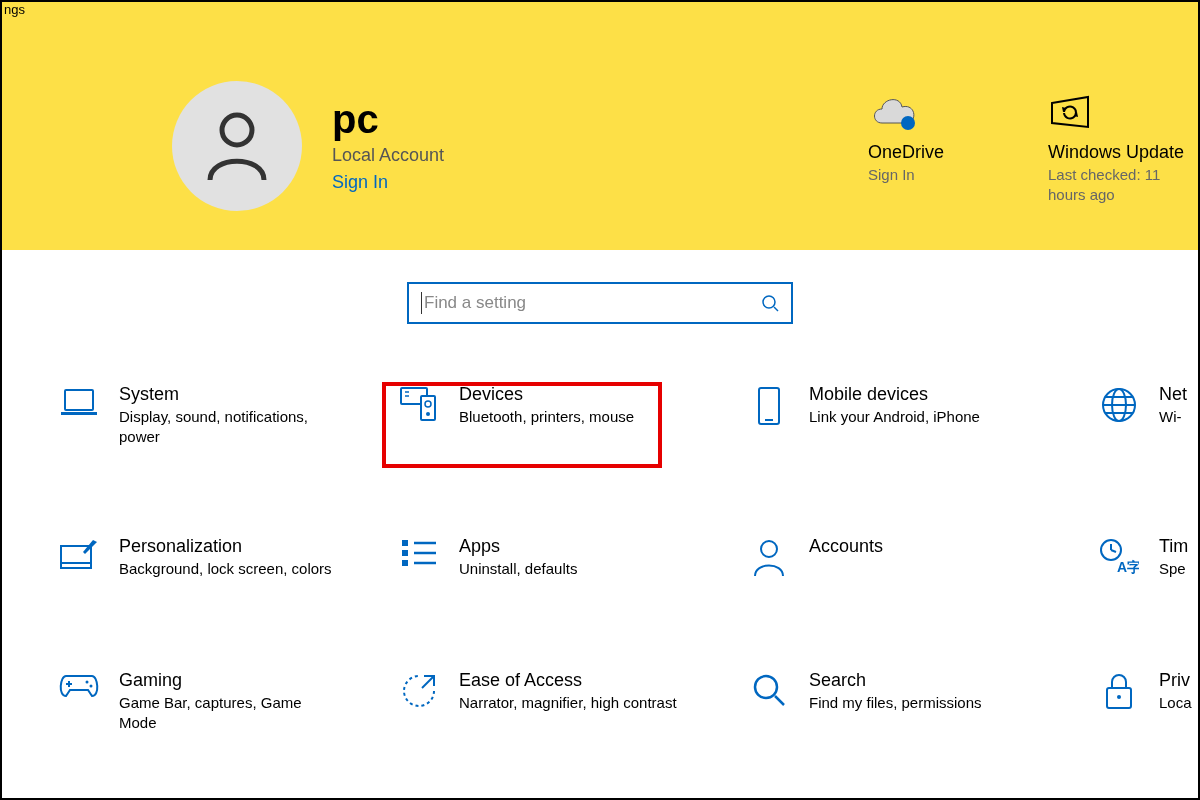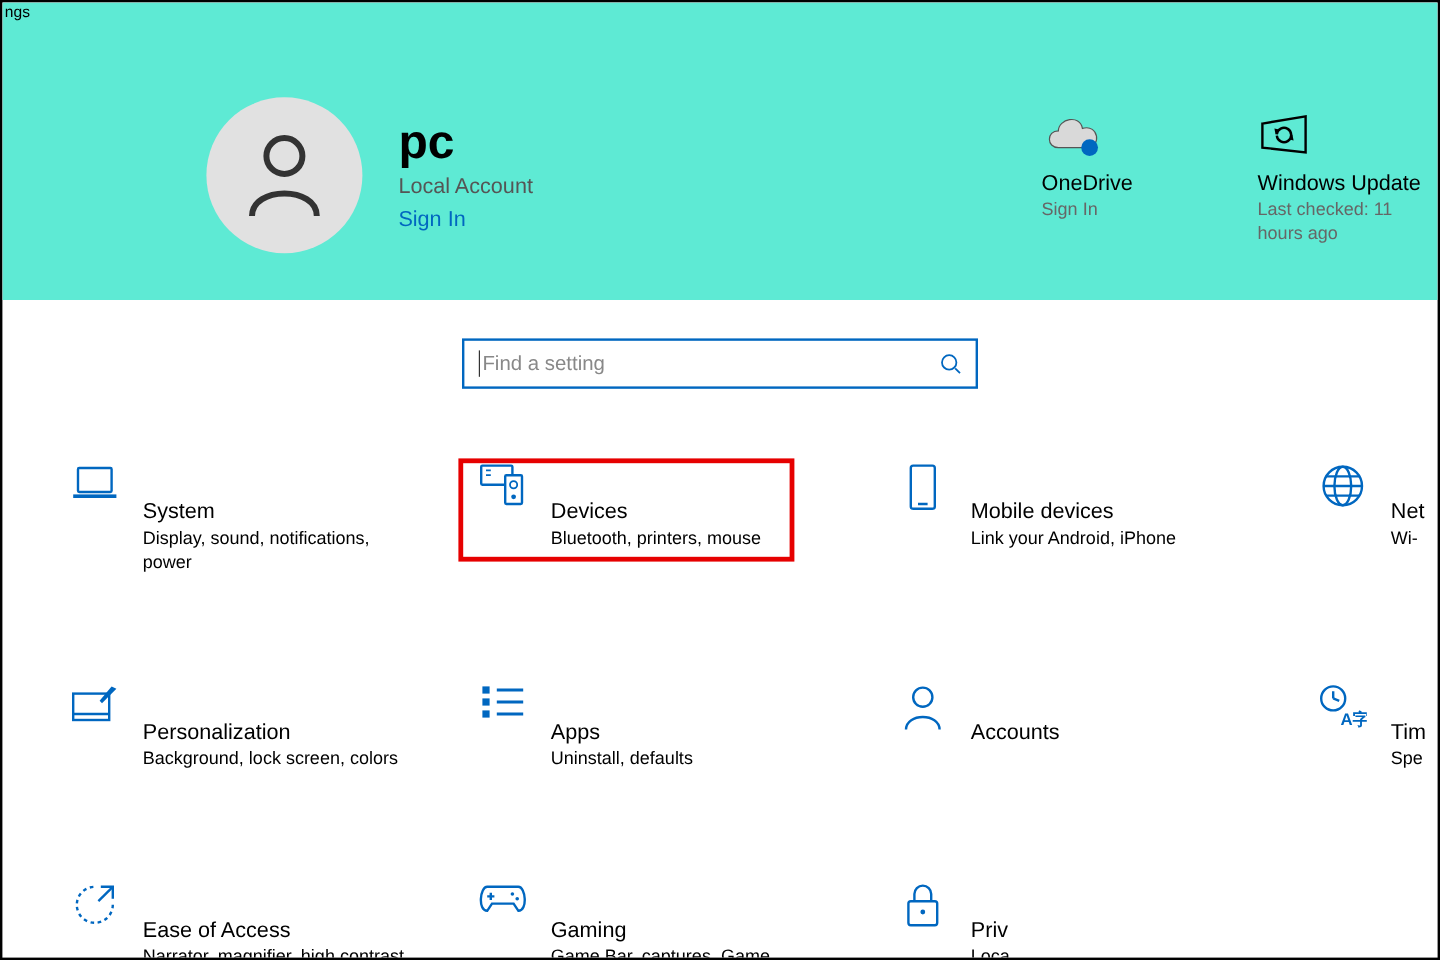--- a/index.html
+++ b/index.html
@@ -1,36 +1,36 @@
 <!DOCTYPE html>
 <html><head>
 <meta charset="utf-8">
 <style>
 * { box-sizing: border-box; margin: 0; padding: 0; }
 body { font-family: "Segoe UI", Arial, sans-serif; background: #fff; color: #000; width: 1200px; height: 800px; overflow: hidden; border: 2px solid #000; position: relative; }
 .titlebar { position: absolute; top: 0; left: 0; font-size: 13px; padding: 0 2px; }
-.header { background: #5eead4; height: 248px; display: flex; align-items: center; padding-left: 170px; padding-top: 40px; }
+.header { background: #fde047; height: 248px; display: flex; align-items: center; padding-left: 170px; padding-top: 40px; }
 .avatar { width: 130px; height: 130px; border-radius: 50%; background: #e1e1e1; display: flex; align-items: center; justify-content: center; }
 .user-block { display: flex; align-items: center; gap: 30px; flex: 1; }
 .user-text .username { font-size: 40px; font-weight: 600; line-height: 1; }
 .user-text .acct { font-size: 18px; color: #555; margin-top: 6px; }
 .user-text .signin { font-size: 18px; color: #0067c0; margin-top: 6px; display: inline-block; }
 .header-cards { display: flex; gap: 30px; margin-right: 0; padding-right: 0; }
 .header-card { text-align: left; width: 150px; }
 .header-card .icon-slot { height: 50px; display: flex; align-items: center; }
 .header-card .title { font-size: 18px; font-weight: 400; margin-top: 4px; }
 .header-card .sub { font-size: 15px; color: #666; margin-top: 2px; line-height: 1.3; }
 .search-wrap { display: flex; justify-content: center; margin-top: 32px; }
-.search { width: 430px; height: 42px; border: 2px solid #0067c0; display: flex; align-items: center; padding: 0 12px; font-size: 17px; color: #888; }
+.search { width: 386px; height: 42px; border: 2px solid #0067c0; display: flex; align-items: center; padding: 0 12px; font-size: 17px; color: #888; }
 .search .placeholder { flex: 1; }
 .search .cursor { width: 1px; height: 22px; background: #333; margin-right: 2px; }
 .grid { margin-top: 60px; padding-left: 55px; display: grid; grid-template-columns: 340px 350px 350px 200px; row-gap: 90px; }
 .cat { display: flex; gap: 18px; align-items: flex-start; cursor: default; }
 .cat .icon-slot { width: 44px; height: 44px; flex-shrink: 0; display: flex; align-items: flex-start; justify-content: center; padding-top: 2px; }
-.cat .txt .title { font-size: 18px; font-weight: 400; margin-top: 32px; }
+.cat .txt .title { font-size: 18px; font-weight: 400; }
 .cat .txt .desc { font-size: 15px; color: #000000; margin-top: 2px; line-height: 1.3; max-width: 220px; }
 .highlight { position: absolute; border: 4px solid #e60000; }
 svg { display: block; }
 </style>
 </head>
 <body>
 
 <div class="titlebar">ngs</div>
 
 <div class="header">
@@ -198,48 +198,60 @@
         </svg>
     </div>
     <div class="txt">
         <div class="title">Tim</div>
         <div class="desc">Spe</div>
       </div>
   </div>
 
   <div class="cat">
     <div class="icon-slot">
-      <svg width="38" height="38" viewBox="0 0 38 38">
-          <path d="M34 19 A15 15 0 1 1 19 4" fill="none" stroke="#0067c0" stroke-width="2" stroke-dasharray="3 3"></path>
-          <path d="M24 4 L34 4 L34 14" fill="none" stroke="#0067c0" stroke-width="2"></path>
-          <path d="M34 4 L22 16" stroke="#0067c0" stroke-width="2"></path>
-        </svg>
-    </div>
-    <div class="txt">
-        <div class="title">Ease of Access</div>
-        <div class="desc">Narrator, magnifier, high contrast</div>
-      </div>
-  </div>
-
-  <div class="cat">
-    <div class="icon-slot">
       <svg width="42" height="28" viewBox="0 0 42 28">
           <path d="M8 4 L34 4 C40 4 42 24 34 24 L30 18 L12 18 L8 24 C0 24 2 4 8 4 Z" fill="none" stroke="#0067c0" stroke-width="2"></path>
           <line x1="11" y1="9" x2="11" y2="15" stroke="#0067c0" stroke-width="2"></line>
           <line x1="8" y1="12" x2="14" y2="12" stroke="#0067c0" stroke-width="2"></line>
           <circle cx="29" cy="10" r="1.5" fill="#0067c0"></circle>
           <circle cx="33" cy="14" r="1.5" fill="#0067c0"></circle>
         </svg>
     </div>
     <div class="txt">
         <div class="title">Gaming</div>
         <div class="desc">Game Bar, captures, Game Mode</div>
       </div>
   </div>
 
+  <div class="cat">
+    <div class="icon-slot">
+      <svg width="38" height="38" viewBox="0 0 38 38">
+          <path d="M34 19 A15 15 0 1 1 19 4" fill="none" stroke="#0067c0" stroke-width="2" stroke-dasharray="3 3"></path>
+          <path d="M24 4 L34 4 L34 14" fill="none" stroke="#0067c0" stroke-width="2"></path>
+          <path d="M34 4 L22 16" stroke="#0067c0" stroke-width="2"></path>
+        </svg>
+    </div>
+    <div class="txt">
+        <div class="title">Ease of Access</div>
+        <div class="desc">Narrator, magnifier, high contrast</div>
+      </div>
+  </div>
+
+  <div class="cat">
+    <div class="icon-slot">
+      <svg width="36" height="36" viewBox="0 0 36 36">
+          <circle cx="15" cy="15" r="11" fill="none" stroke="#0067c0" stroke-width="2.5"></circle>
+          <line x1="24" y1="24" x2="33" y2="33" stroke="#0067c0" stroke-width="2.5"></line>
+        </svg>
+    </div>
+    <div class="txt">
+        <div class="title">Search</div>
+        <div class="desc">Find my files, permissions</div>
+      </div>
+  </div>
 
   <div class="cat">
     <div class="icon-slot">
       <svg width="32" height="38" viewBox="0 0 32 38">
           <rect x="4" y="16" width="24" height="20" rx="2" fill="none" stroke="#0067c0" stroke-width="2"></rect>
           <path d="M9 16 L9 10 A7 7 0 0 1 23 10 L23 16" fill="none" stroke="#0067c0" stroke-width="2"></path>
           <circle cx="16" cy="25" r="2" fill="#0067c0"></circle>
         </svg>
     </div>
     <div class="txt">

